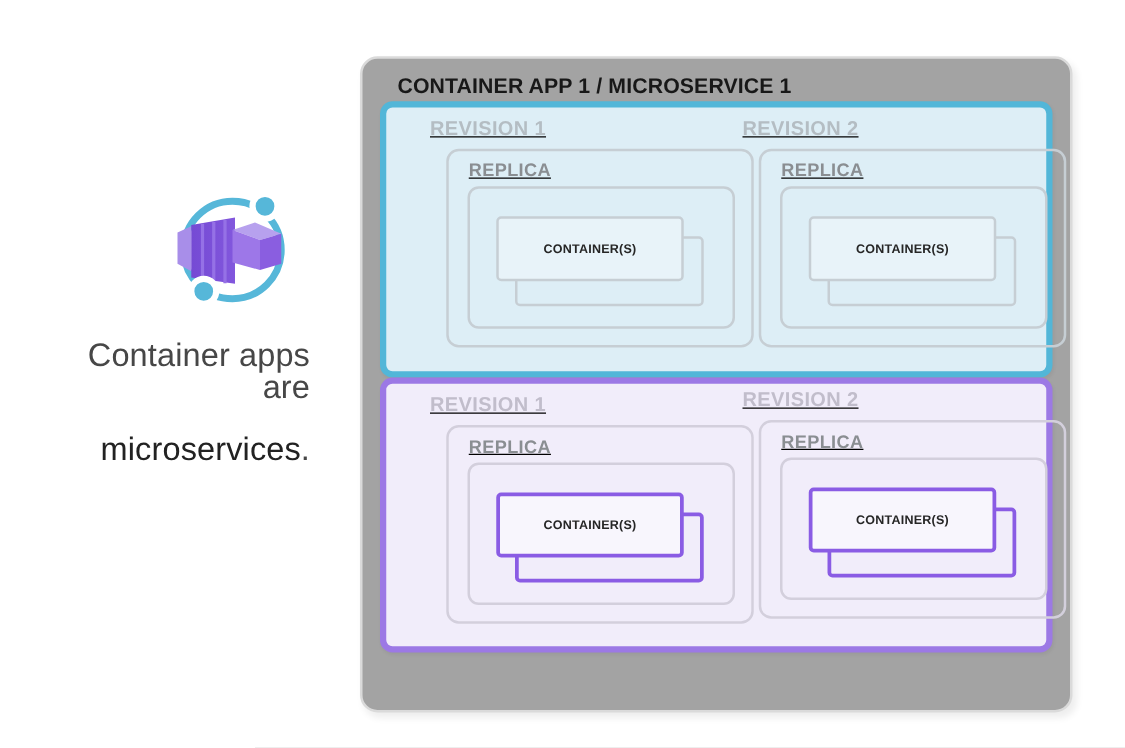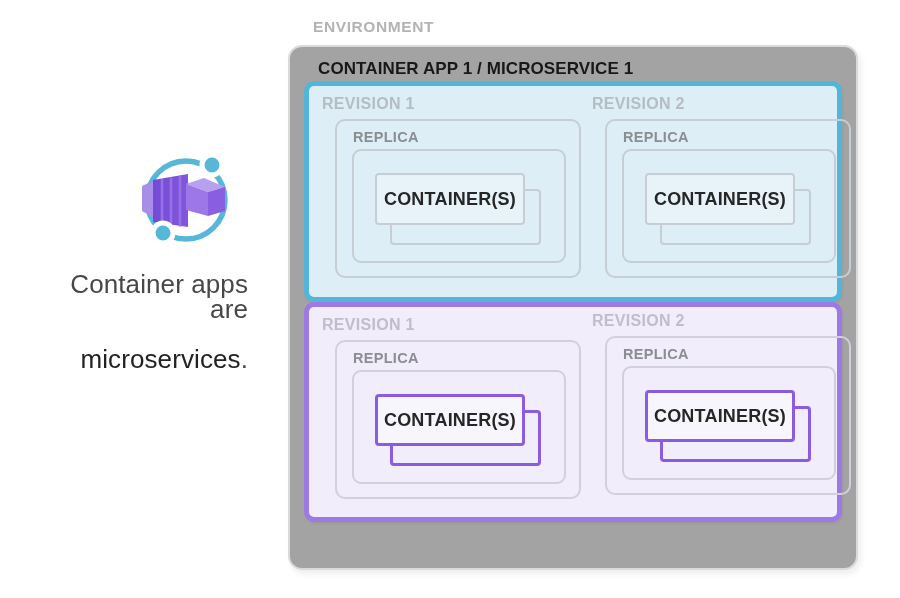--- a/index.html
+++ b/index.html
@@ -30,22 +30,23 @@
     padding:0 14px;
   }
 
   .app-title {
     margin:12px 0 2px 14px; height:20px; line-height:20px;
     font-size:17px; font-weight:bold; color:#181818; letter-spacing:0.1px;
   }
   .app-box {
     box-sizing:border-box; height:221px; border-radius:10px;
     border:5px solid var(--accent); background:var(--fill);
-    display:flex; padding:0 6px; gap:24px;
+    display:flex; padding:0 28px; gap:4px;
     box-shadow:1px 2px 3px rgba(0,0,0,0.05);
+    text-decoration:underline;
   }
   .app1 { --accent:#52b6d8; --fill:#ddeef6; --line:#c6ced4; --muted:#b4bdc3;
           --cborder:#c6ced4; --cfill:#e8f3f9; --cbw:2px; }
   .app2 { --accent:#9c79e5; --fill:#f1edfa; --line:#d3cfdc; --muted:#c1bdcb;
           --cborder:#8a5ce4; --cfill:#f8f6fd; --cbw:3px; }
   .app2 .app-box { height:220px; }
 
   .rev-col { width:246px; }
   .app2 .rev-col:nth-of-type(2) { transform:translateY(-4px); }
   .rev-label {
@@ -67,21 +68,21 @@
   .container-box {
     position:absolute; box-sizing:border-box;
     border:var(--cbw) solid var(--cborder); border-radius:4px;
   }
   .container-back { left:36px; top:38px; width:151px; height:56px; background:transparent; }
   .container-front {
     left:21px; top:22px; width:150px; height:52px; background:var(--cfill);
     display:flex; align-items:center; justify-content:center;
   }
   .container-front span {
-    font-size:18px; font-weight:bold; color:#262626; letter-spacing:0.2px;
+    font-size:10px; font-weight:bold; color:#262626; letter-spacing:0.2px;
   }
 </style>
 </head>
 <body>
 
 <div class="canvas">
 
   <svg class="side-icon" viewBox="0 0 104 104">
     <defs>
       <linearGradient id="gmain" x1="0" y1="0" x2="1" y2="0">
@@ -101,21 +102,20 @@
     <circle cx="78" cy="17" r="10" fill="#56b7d9" stroke="#ffffff" stroke-width="5"></circle>
     <circle cx="29" cy="85" r="10" fill="#56b7d9" stroke="#ffffff" stroke-width="5"></circle>
   </svg>
 
   <div class="caption">
     <span>Container apps are</span><br>
     <br>
     <span class="emph">microservices</span><span>.</span>
   </div>
 
-  <div class="env-label">ENVIRONMENT</div>
 
   <div class="env-box">
 
     <section class="app1">
       <div class="app-title">CONTAINER APP 1 / MICROSERVICE 1</div>
       <div class="app-box">
 
         <div class="rev-col">
           <div class="rev-label">REVISION 1</div>
           <div class="replica-box">

